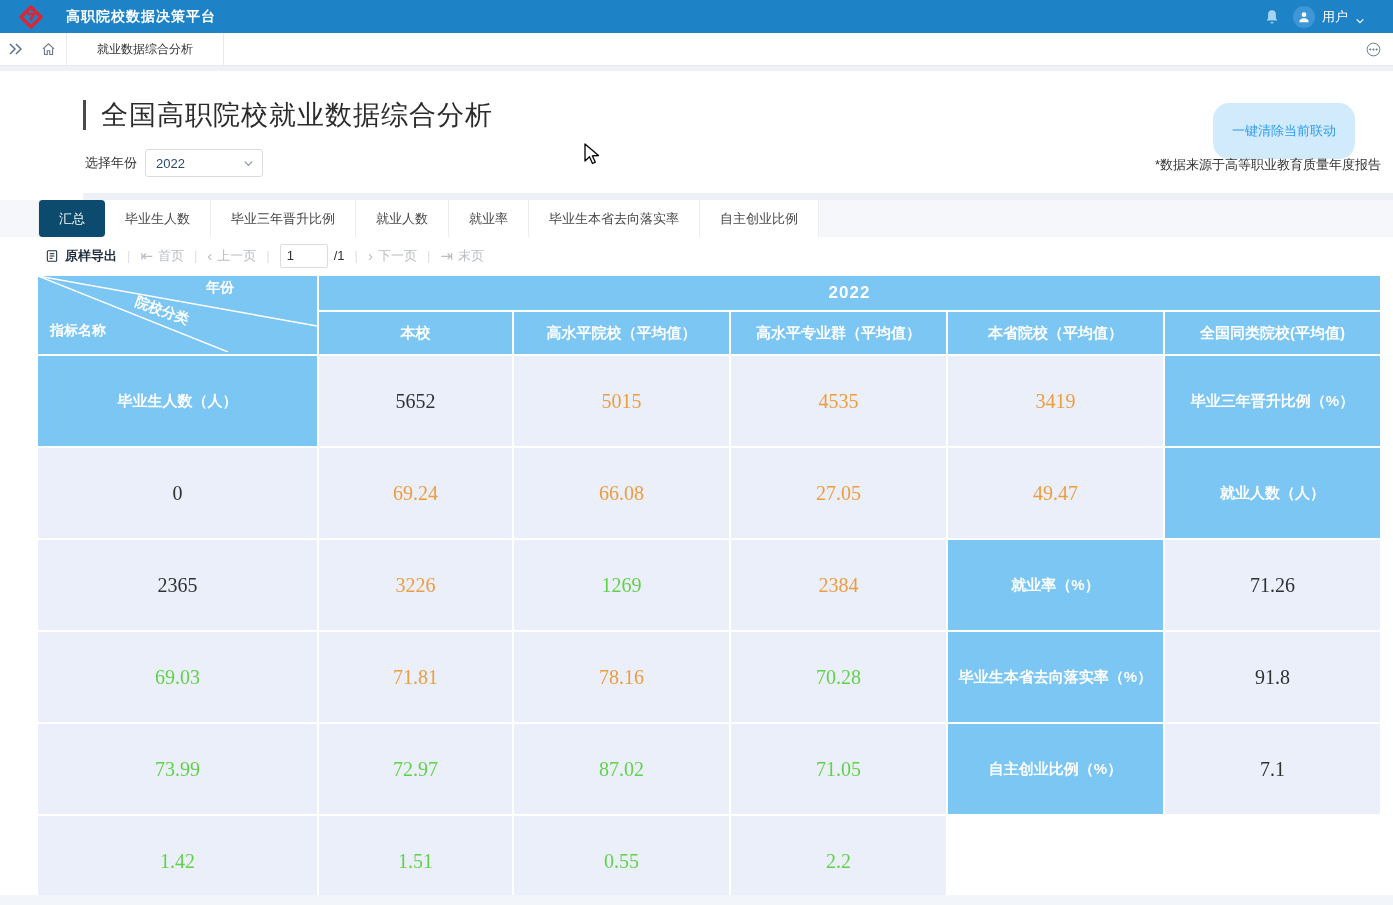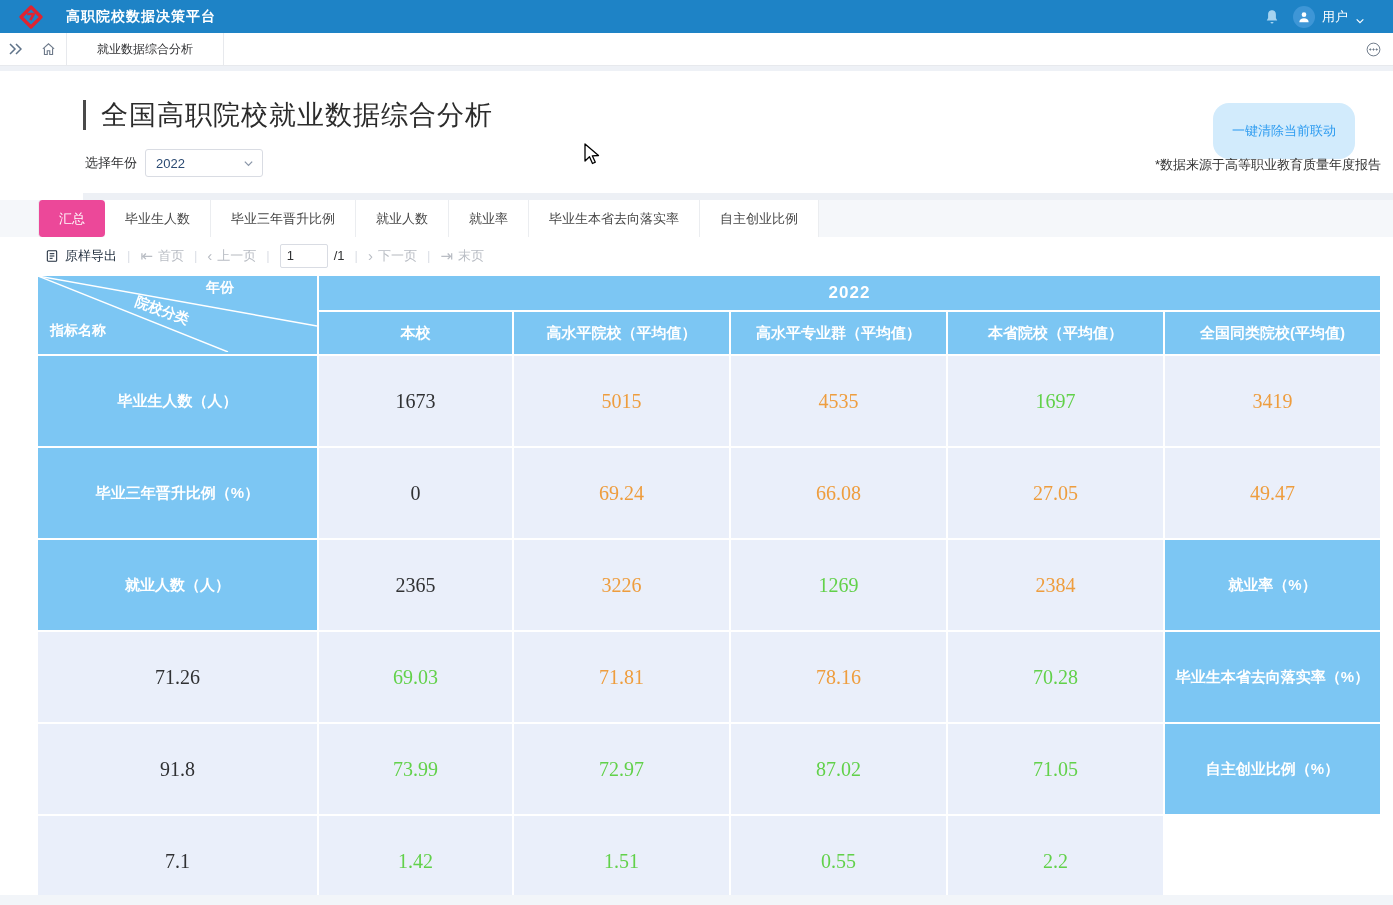--- a/index.html
+++ b/index.html
@@ -36,27 +36,27 @@
   .year-row { display:flex; align-items:center; margin:16px 0 0 2px; }
   .year-label { font-size:13px; color:#303133; margin-right:8px; }
   .year-select { width:118px; height:28px; border:1px solid #d9dce3; border-radius:3px; background:#fff; display:flex; align-items:center; padding:0 8px 0 10px; cursor:pointer; }
   .year-select .sel-val { flex:1; font-size:13px; color:#2B4A72; }
   .source-note { position:absolute; right:12px; top:85px; font-size:13px; color:#333; }
   .head-bottom-strip { height:7px; background:#edf0f5; margin-top:16px; }
   
   .metric-tabs { display:flex; align-items:stretch; height:37px; background:#f5f7fa; padding-left:38px; }
   .metric-tabs .tab { background:#fff; color:#454545; font-size:13px; padding:0 20px; display:flex; align-items:center; border-right:1px solid #ebedf0; cursor:pointer; white-space:nowrap; }
   .metric-tabs .tab:first-child { border-left:1px solid #ebedf0; }
-  .metric-tabs .tab.active { background:#ec4899; color:#fff; border-radius:4px; border-right:none; }
+  .metric-tabs .tab.active { background:#0c4a6e; color:#fff; border-radius:4px; border-right:none; }
   .metric-tabs .tabs-tail { flex:1; background:#f5f7fa; }
   
   .toolbar { height:37px; display:flex; align-items:center; padding-left:45px; background:#fff; font-size:13px; }
   .toolbar .sep { color:#dcdfe6; margin:0 10px; }
   .export { display:flex; align-items:center; gap:6px; cursor:pointer; }
-  .export .lbl { font-weight:normal; color:#1f2d3d; }
+  .export .lbl { font-weight:bold; color:#1f2d3d; }
   .pg-item { display:flex; align-items:center; gap:5px; color:#b9bdc4; cursor:default; }
   .pg-item .g { font-size:15px; line-height:1; }
   .page-input { width:48px; height:24px; border:1px solid #d9dce3; border-radius:2px; font-size:13px; padding:0 6px; color:#303133; font-family:inherit; }
   .page-total { color:#303133; margin-left:6px; }
   
   .tbl-wrap { padding:2px 0 0 38px; background:#fff; }
   .summary-table { display:grid; grid-template-columns:279px 193px 215px 215px 215px 215px; grid-template-rows:34px 42px repeat(6,90px); gap:2px; background:#fff; width:1342px; }
   .cell-h { background:#7CC6F3; color:#fff; font-weight:bold; display:flex; align-items:center; justify-content:center; }
   .year-h { font-size:17px; letter-spacing:1px; }
   .col-h { font-size:15px; }
@@ -215,24 +215,23 @@
       <span class="c-lbl c-bot">指标名称</span>
     </div>
     <div class="cell-h year-h" style="grid-column:2 / 7; grid-row:1;">2022</div>
 
   <div class="cell-h col-h">本校</div>
       <div class="cell-h col-h">高水平院校（平均值）</div>
       <div class="cell-h col-h">高水平专业群（平均值）</div>
       <div class="cell-h col-h">本省院校（平均值）</div>
       <div class="cell-h col-h">全国同类院校(平均值)</div>
       <div class="row-lbl">毕业生人数（人）</div>
-      <div class="val black">1673</div>
+      <div class="val black">5652</div>
       <div class="val orange">5015</div>
       <div class="val orange">4535</div>
-      <div class="val green">1697</div>
       <div class="val orange">3419</div>
       <div class="row-lbl">毕业三年晋升比例（%）</div>
       <div class="val black">0</div>
       <div class="val orange">69.24</div>
       <div class="val orange">66.08</div>
       <div class="val orange">27.05</div>
       <div class="val orange">49.47</div>
       <div class="row-lbl">就业人数（人）</div>
       <div class="val black">2365</div>
       <div class="val orange">3226</div>

